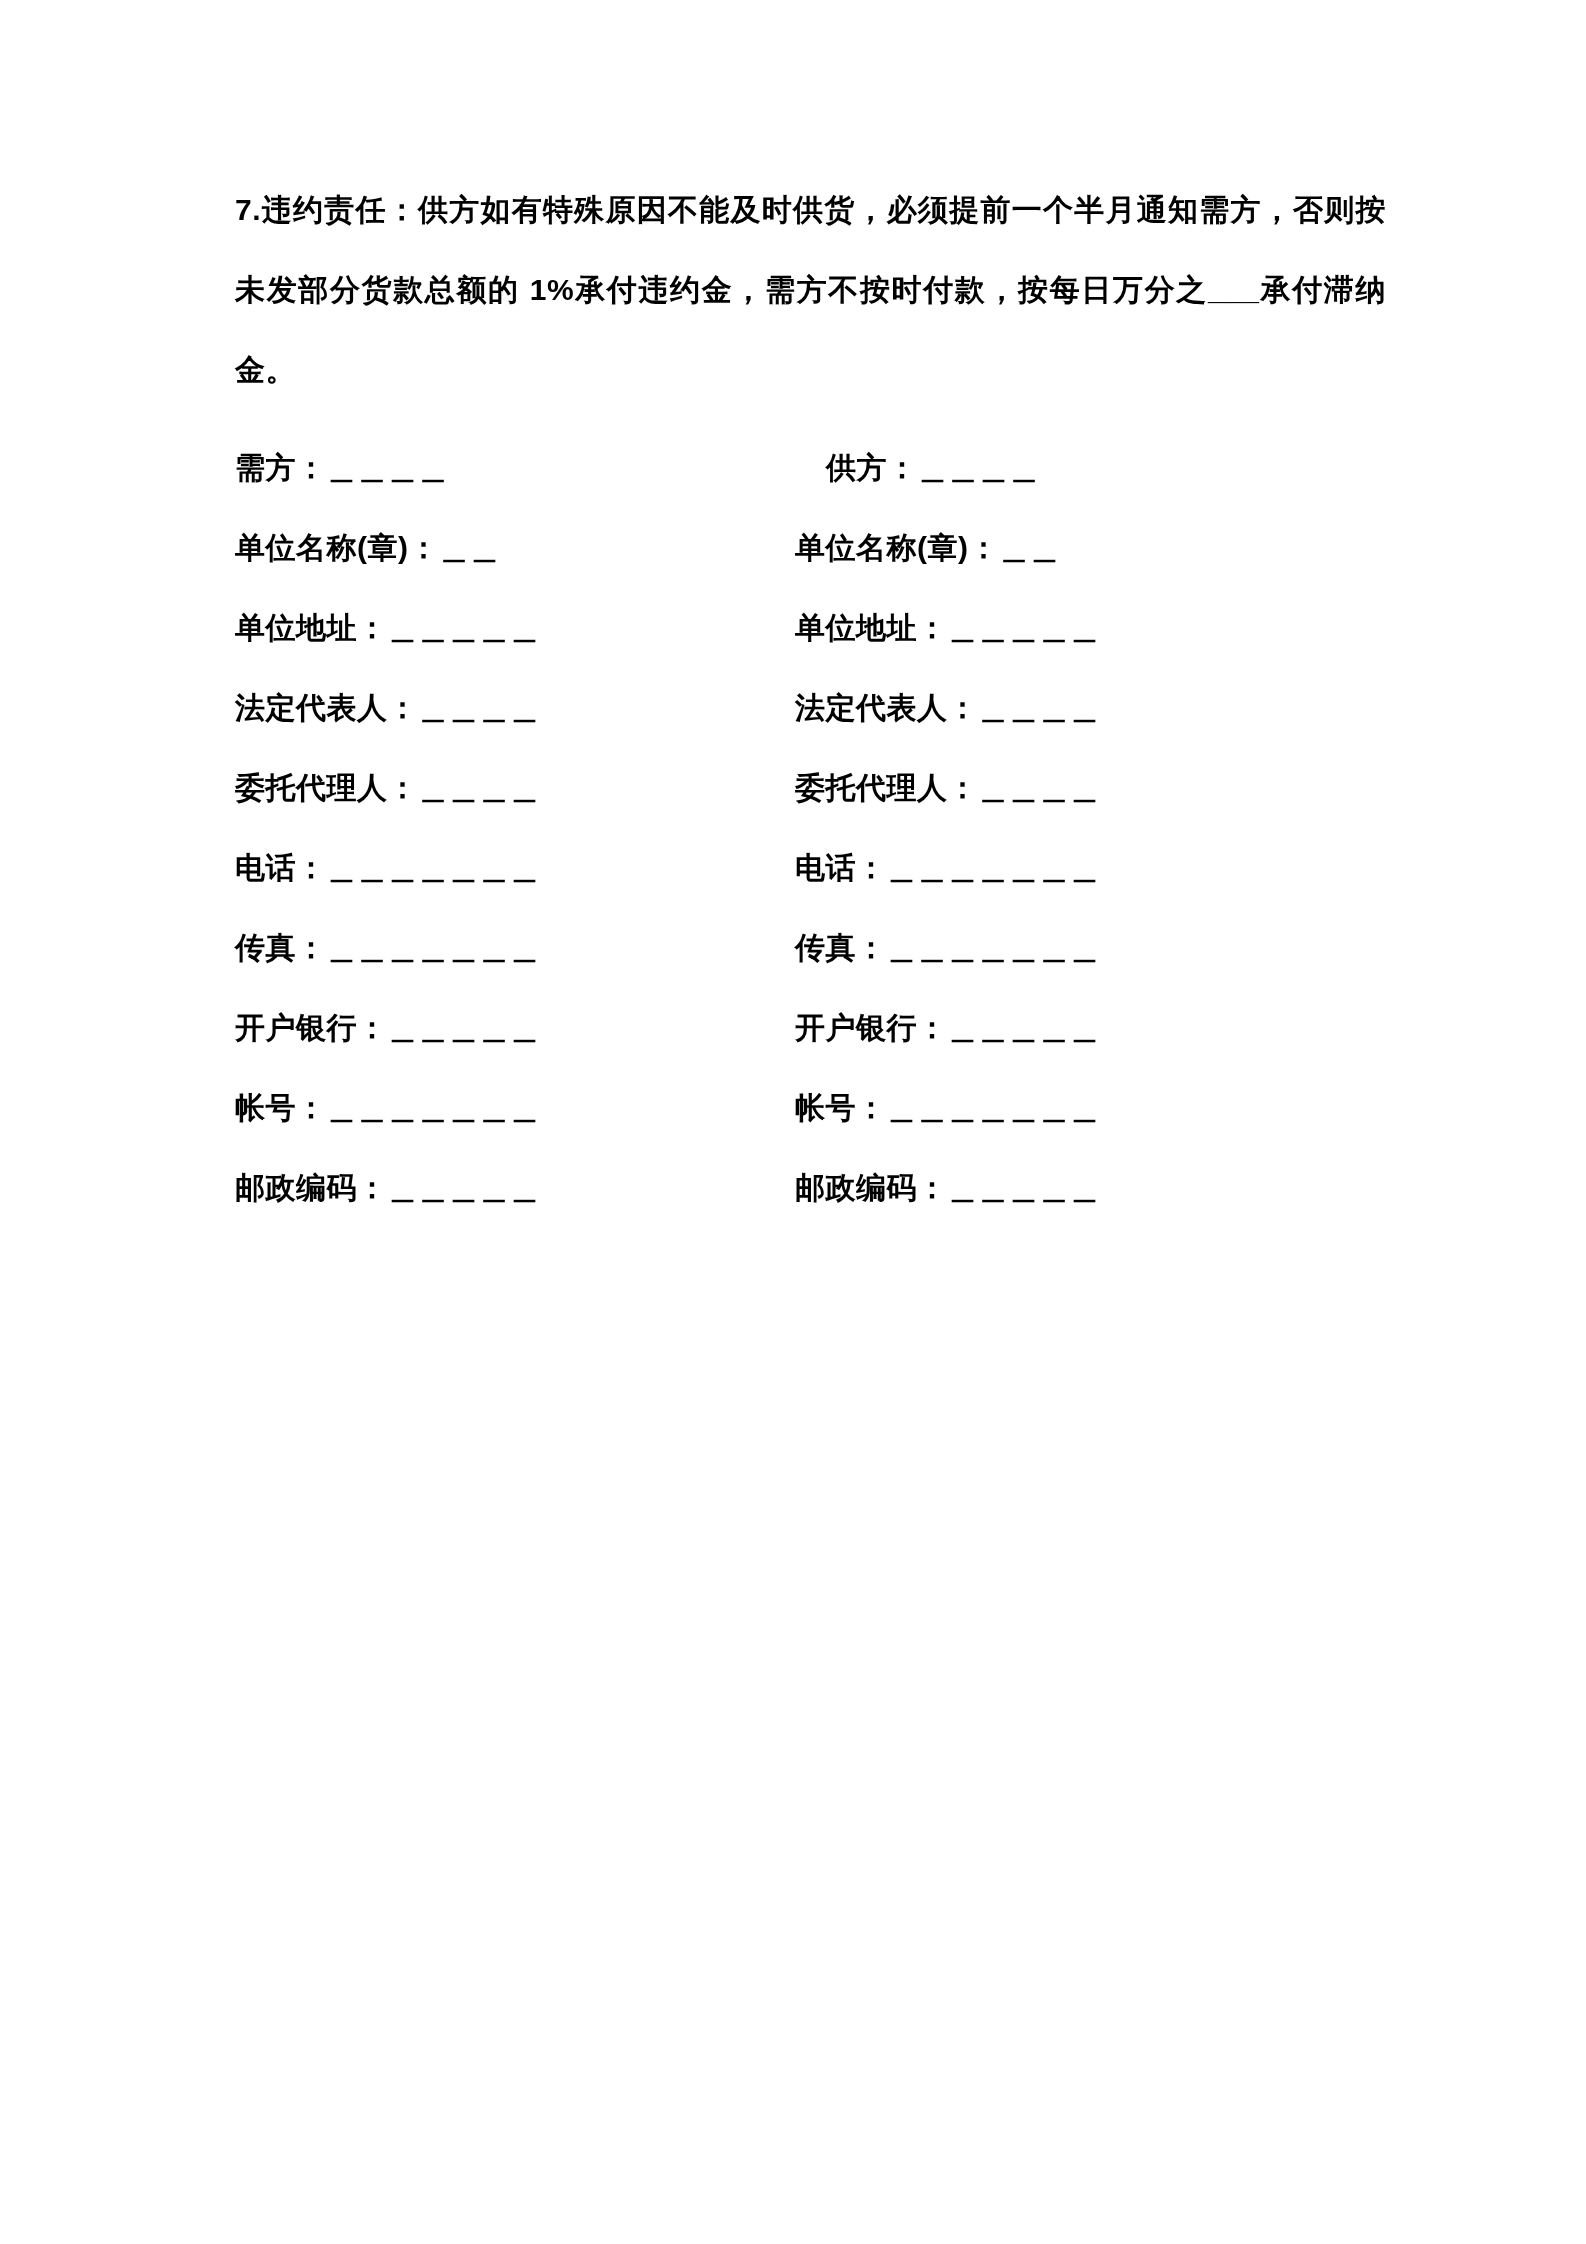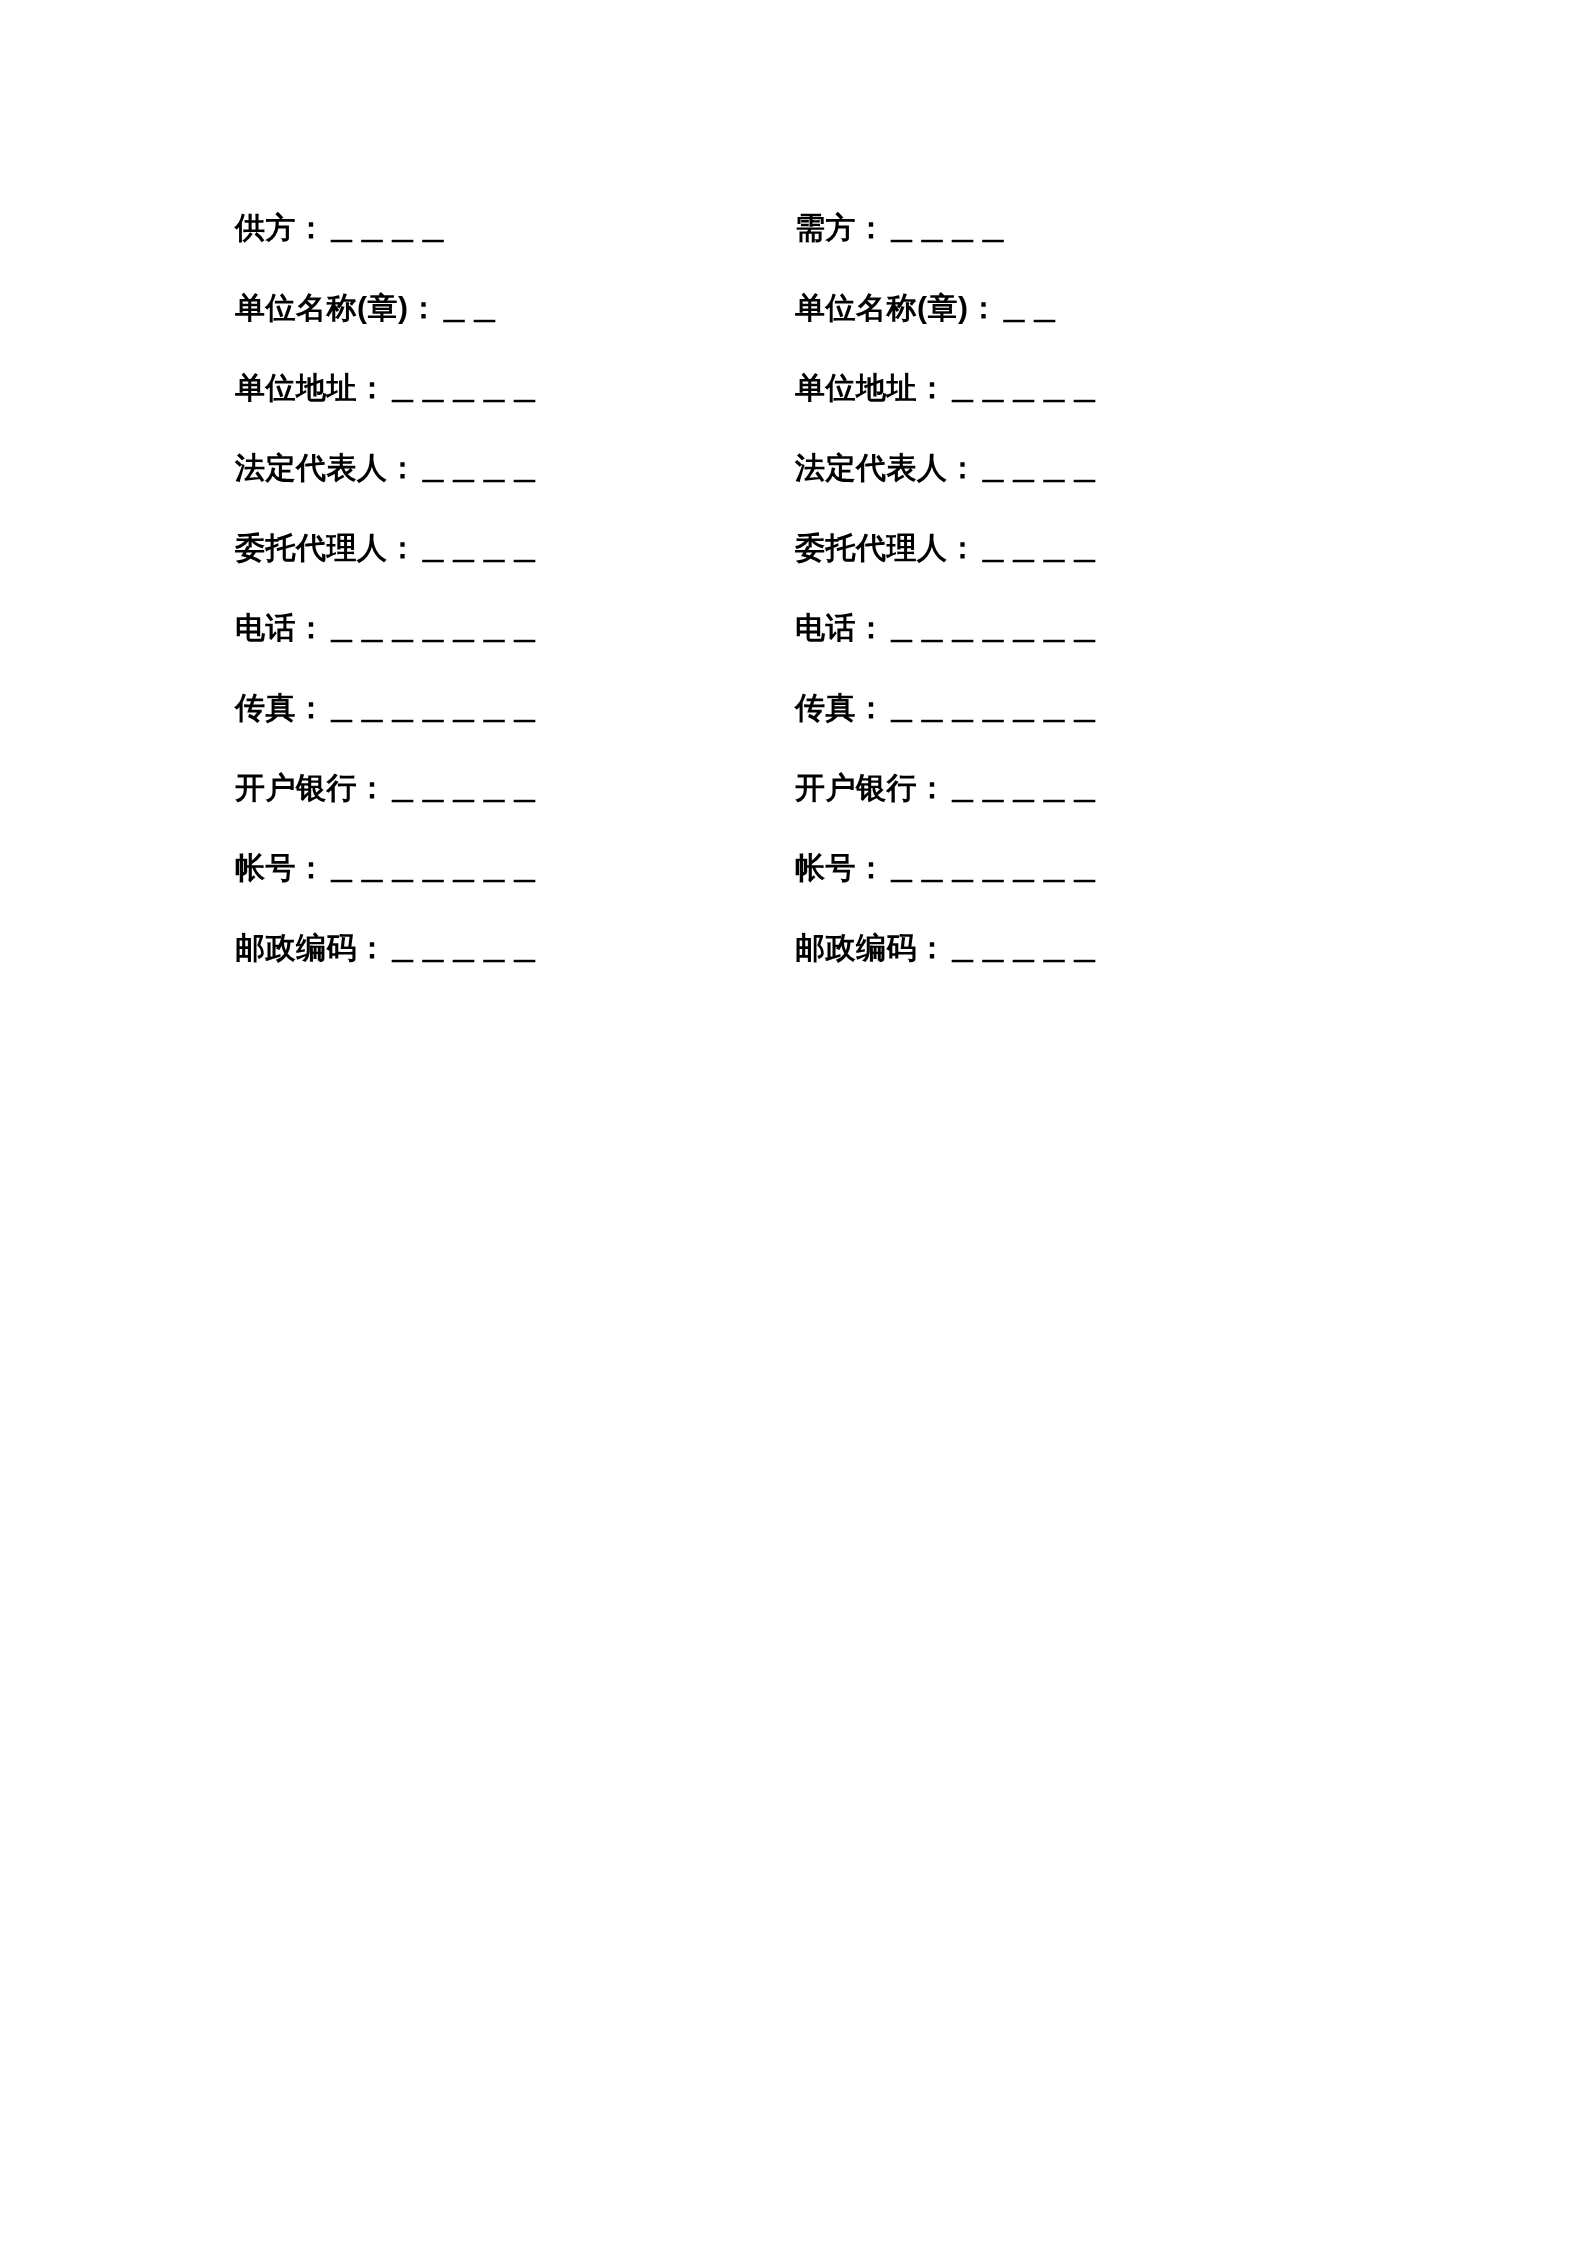--- a/index.html
+++ b/index.html
@@ -50,26 +50,27 @@
   }
   .sig-cell.right {
     flex: 1 1 auto;
   }
 </style>
 </head>
 <body>
 
 <div class="page">
 
+  <p class="para">7.违约责任：供方如有特殊原因不能及时供货，必须提前一个半月通知需方，否则按未发部分货款总额的 1%承付违约金，需方不按时付款，按每日万分之___承付滞纳金。</p>
 
   <div class="signature-block">
 
     <div class="sig-row">
+      <div class="sig-cell right">需方：＿＿＿＿</div>
       <div class="sig-cell left">供方：＿＿＿＿</div>
-      <div class="sig-cell right">需方：＿＿＿＿</div>
     </div>
 
     <div class="sig-row">
       <div class="sig-cell left">单位名称(章)：＿＿</div>
       <div class="sig-cell right">单位名称(章)：＿＿</div>
     </div>
 
     <div class="sig-row">
       <div class="sig-cell left">单位地址：＿＿＿＿＿</div>
       <div class="sig-cell right">单位地址：＿＿＿＿＿</div>

